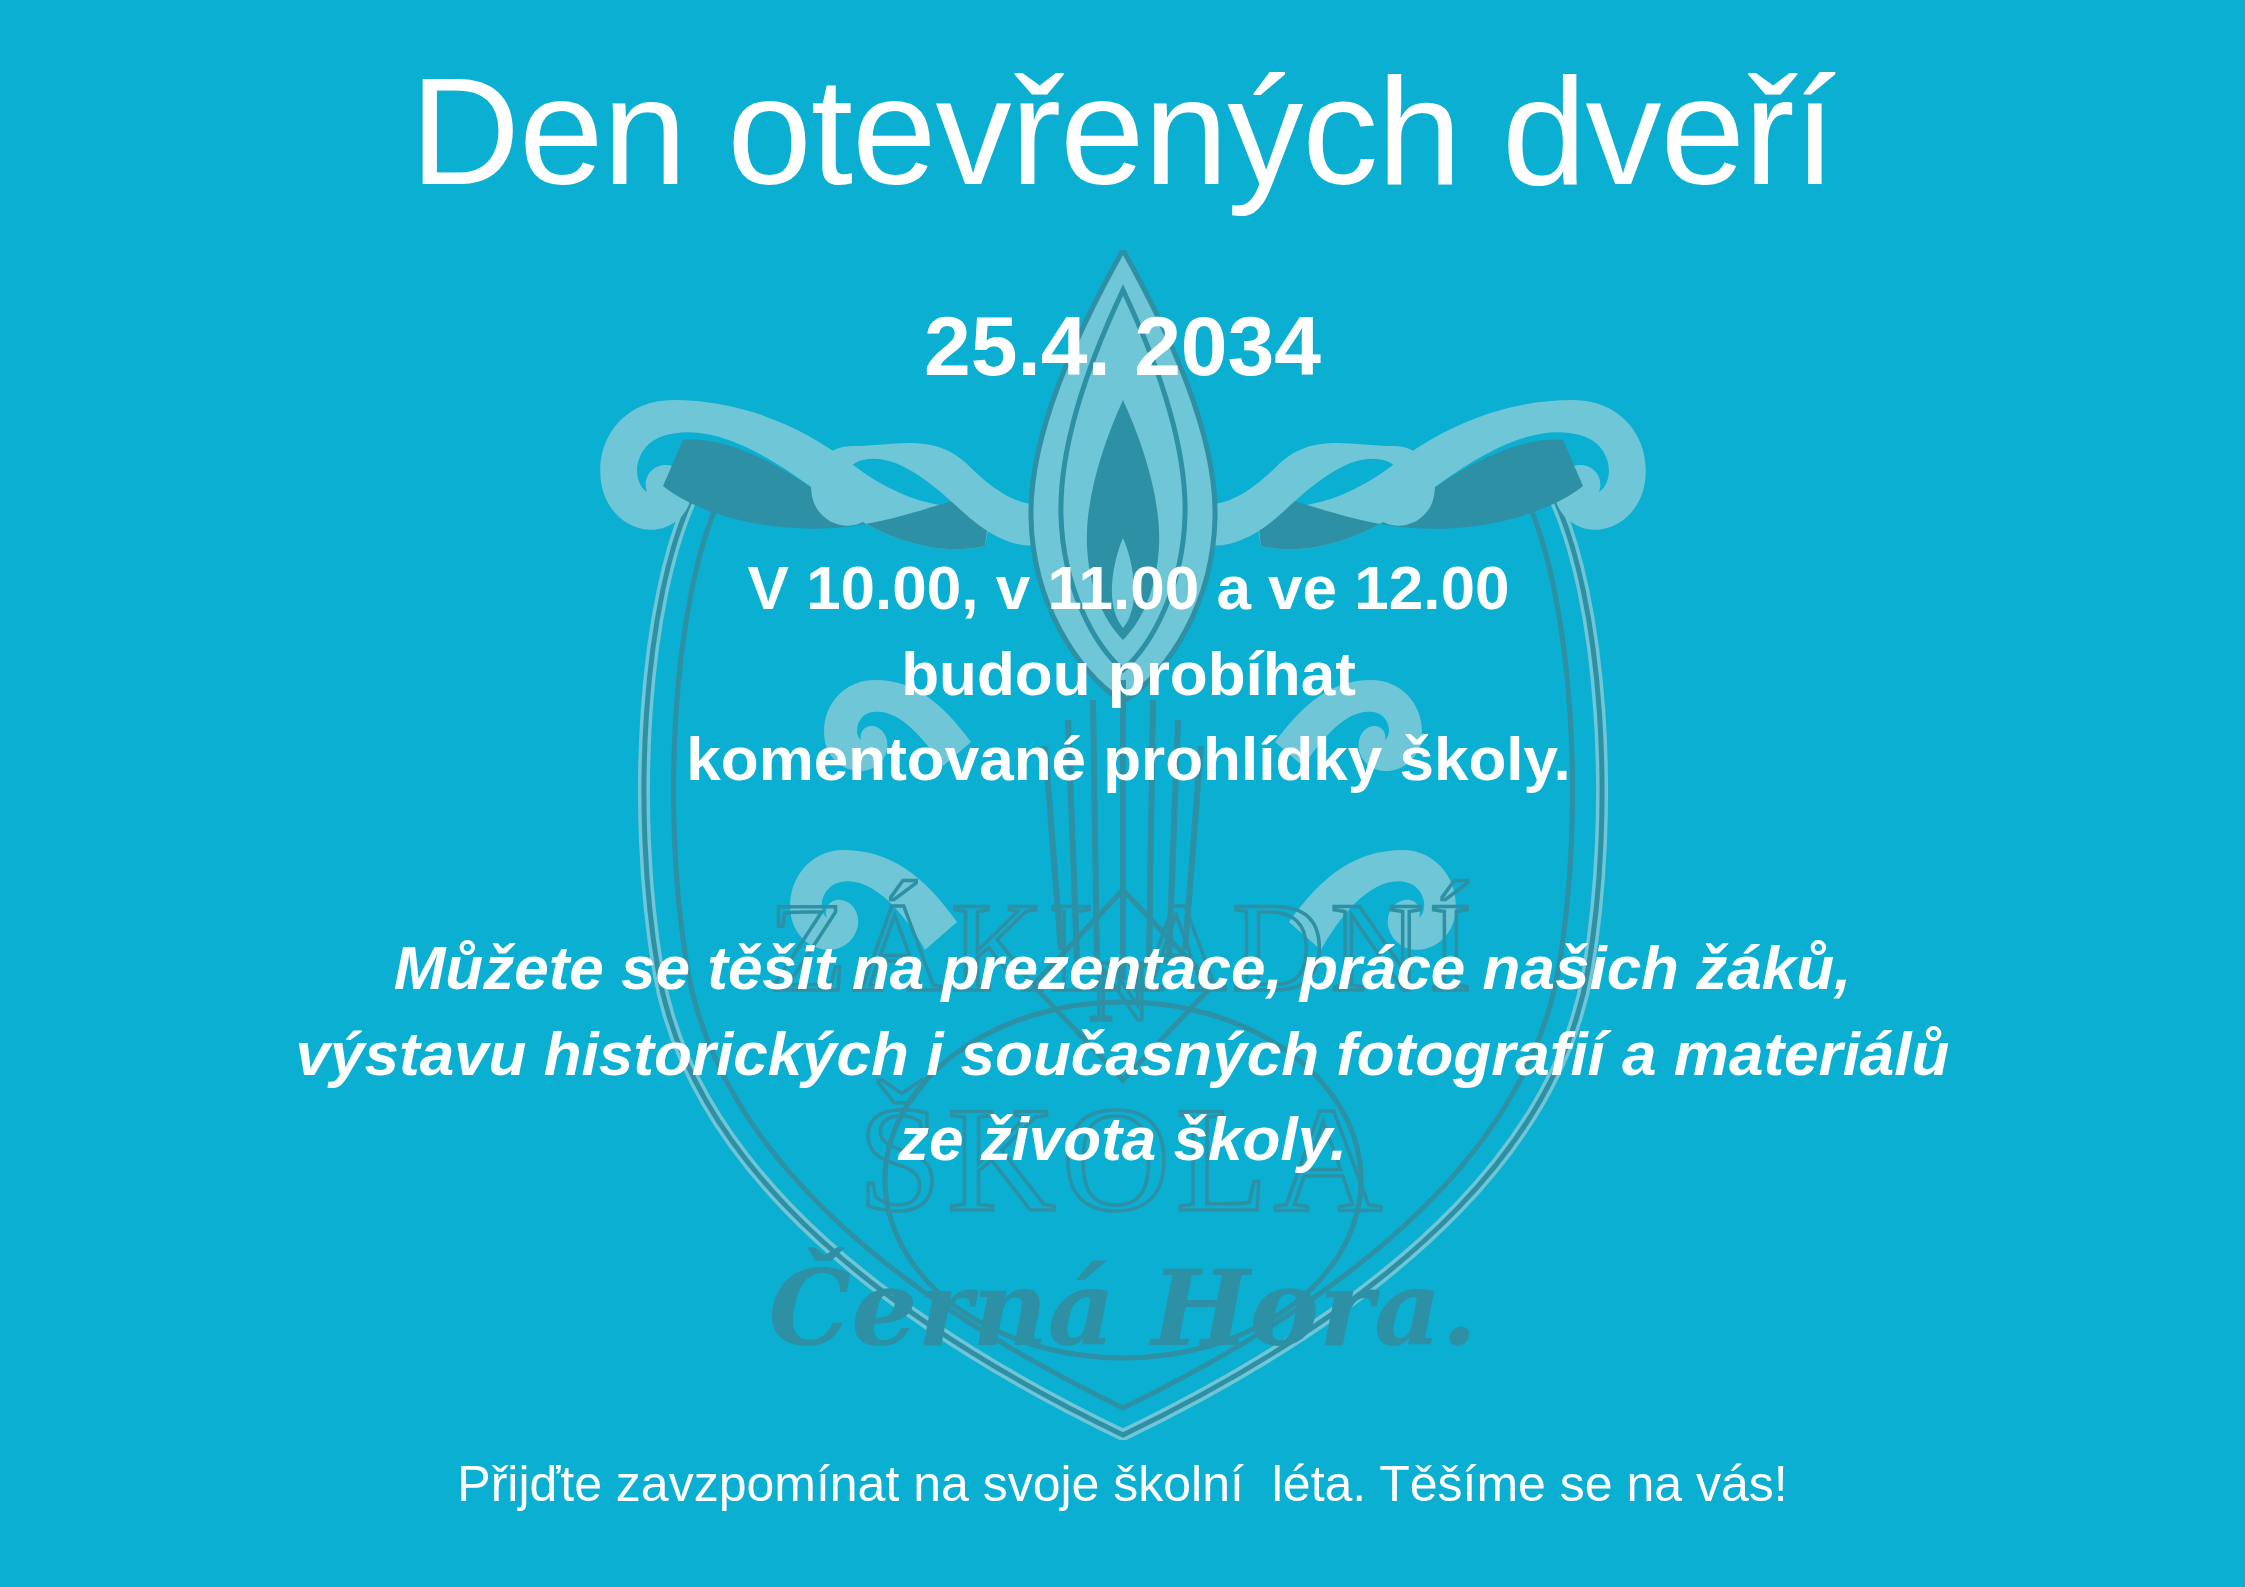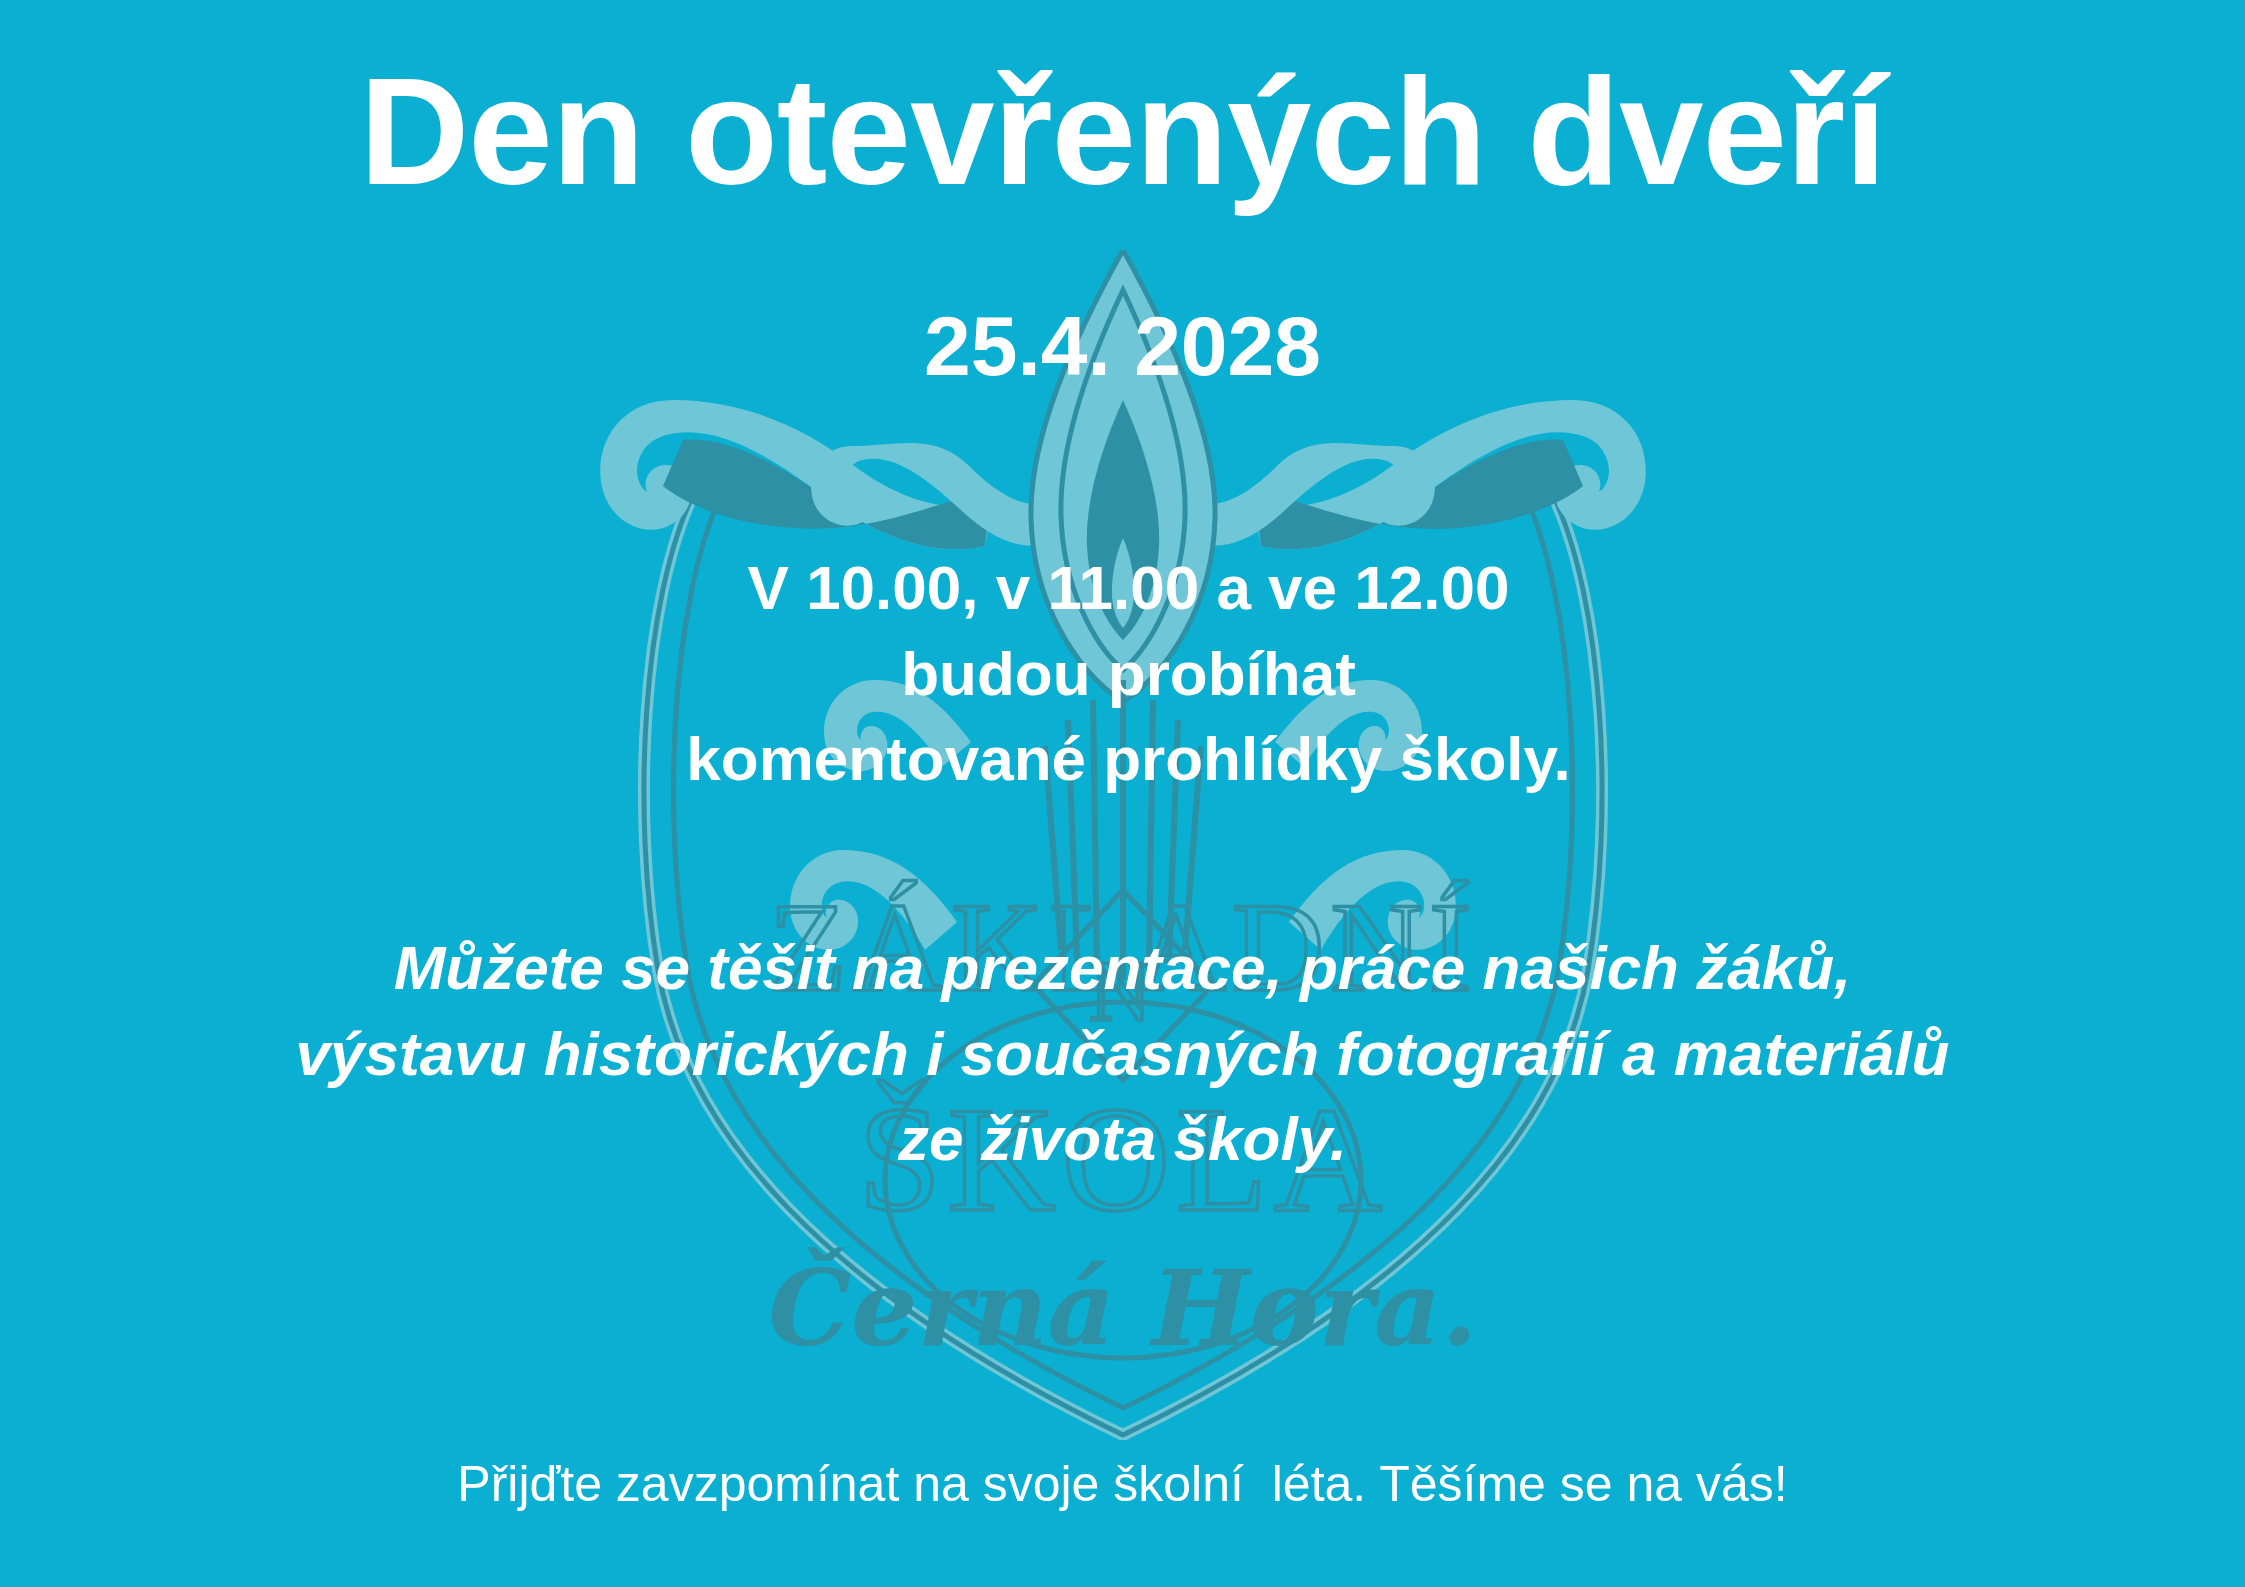--- a/index.html
+++ b/index.html
@@ -59,21 +59,21 @@
     left: 0;
     right: 0;
     text-align: center;
     z-index: 5;
     white-space: pre-wrap;
   }
 
   #title {
     top: 52px;
     font-size: 152px;
-    font-weight: bold;
+    font-weight: normal;
     line-height: 1.05;
     letter-spacing: -1px;
   }
 
   #datetime-row {
     top: 300px;
     display: flex;
     justify-content: center;
     align-items: baseline;
     gap: 210px;
@@ -285,21 +285,21 @@
 
       <text class="wm-txt-out" x="600" y="740" font-size="128" text-anchor="middle">ZÁKLADNÍ</text>
       <text class="wm-txt-out" x="600" y="960" font-size="150" text-anchor="middle">ŠKOLA</text>
       <text class="wm-txt-script" x="600" y="1095" font-size="104" text-anchor="middle">Černá Hora.</text>
     </svg>
   </div>
 
   <div class="layer" id="title">Den otevřených dveří</div>
 
   <div class="layer" id="datetime-row">
-    <span class="dt-cell">25.4. 2028</span>
+    <span class="dt-cell">25.4. 2034</span>
   </div>
 
   <div class="layer" id="tours">V 10.00, v 11.00 a ve 12.00
 budou probíhat
 komentované prohlídky školy.</div>
 
   <div class="layer" id="highlights">Můžete se těšit na prezentace, práce našich žáků,
 výstavu historických i současných fotografií a materiálů
 ze života školy.</div>
 

